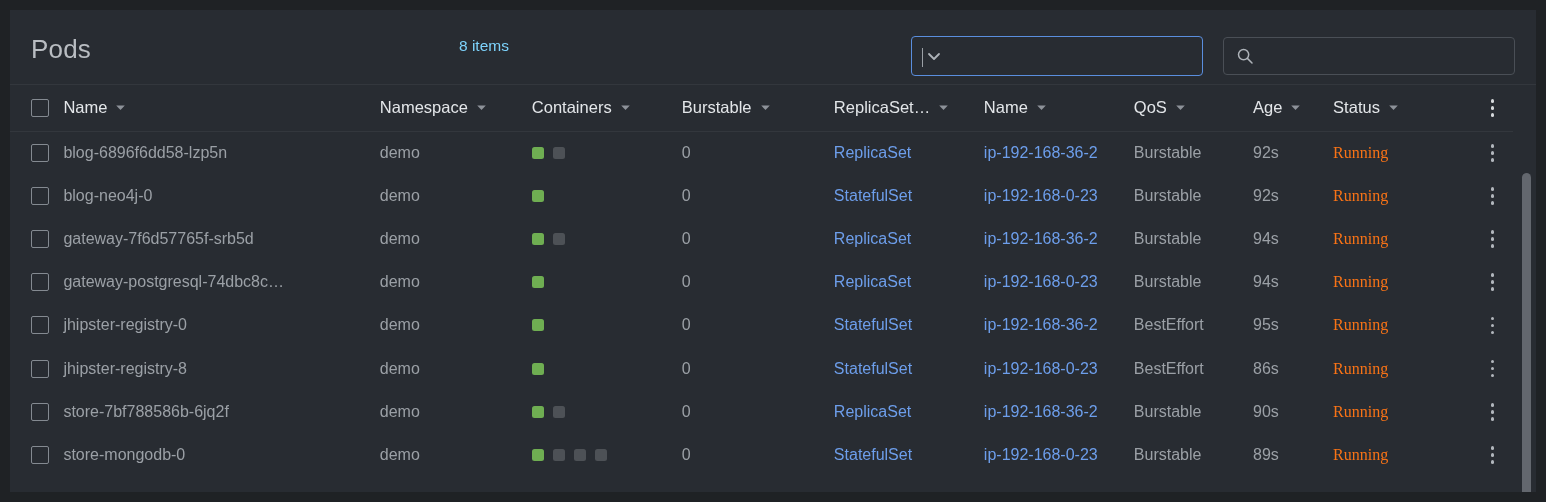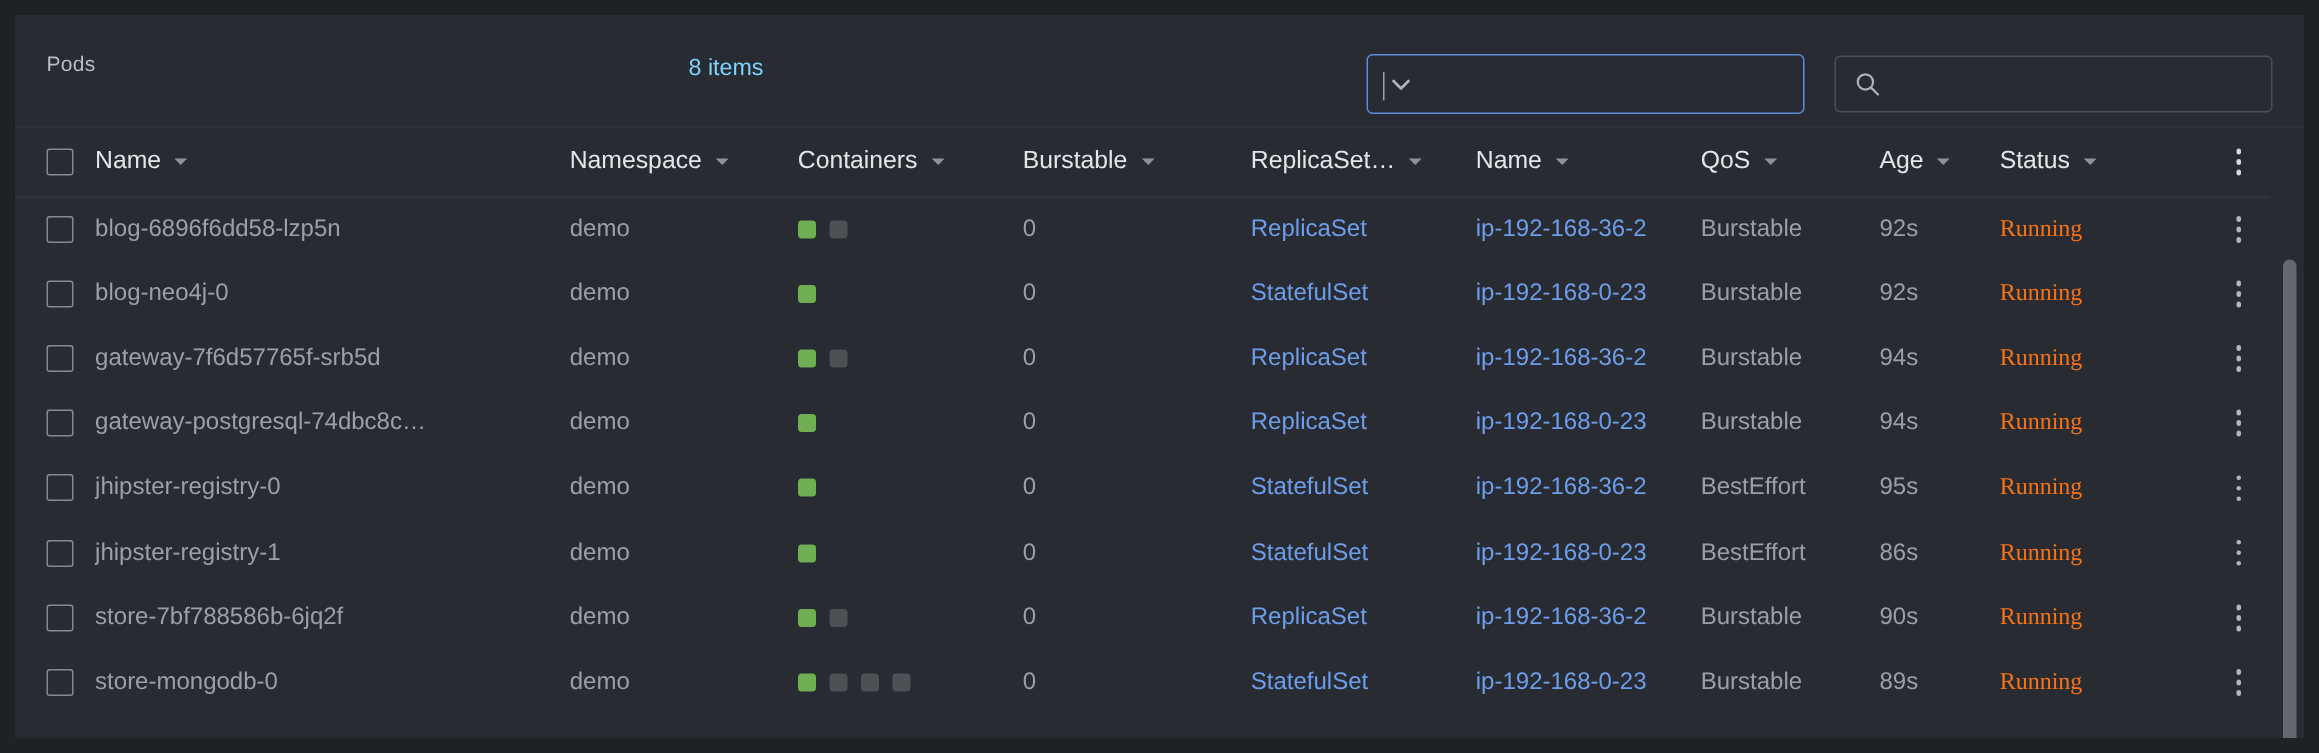--- a/index.html
+++ b/index.html
@@ -34,21 +34,21 @@
   .toolbar {
     position: relative;
     height: 74px;
     width: 100%;
   }
 
   .panel-title {
     position: absolute;
     left: 21px;
     top: 24px;
-    font-size: 14px;
+    font-size: 26px;
     color: #b9bdc2;
     letter-spacing: .2px;
   }
 
   .item-count {
     position: absolute;
     left: 449px;
     top: 27px;
     font-size: 15.5px;
     color: #7dd3fc;
@@ -446,21 +446,21 @@
                   <i></i>
                   <i></i>
                   <i></i>
                 </span>
               </td>
             </tr>
             <tr>
               <td class="c-check">
                 <span class="chk"></span>
               </td>
-              <td class="c-name">jhipster-registry-1</td>
+              <td class="c-name">jhipster-registry-8</td>
               <td class="c-ns">demo</td>
               <td class="c-cont">
                 <div class="containers">
                   <span class="cbox" style="background: rgb(111, 174, 82);"></span>
                 </div>
               </td>
               <td class="c-rest">0</td>
               <td class="c-ctrl"><a class="link" href="#" style="text-decoration: none;">StatefulSet</a></td>
               <td class="c-node"><a class="link" href="#" style="text-decoration: none;">ip-192-168-0-23</a></td>
               <td class="c-qos">BestEffort</td>

